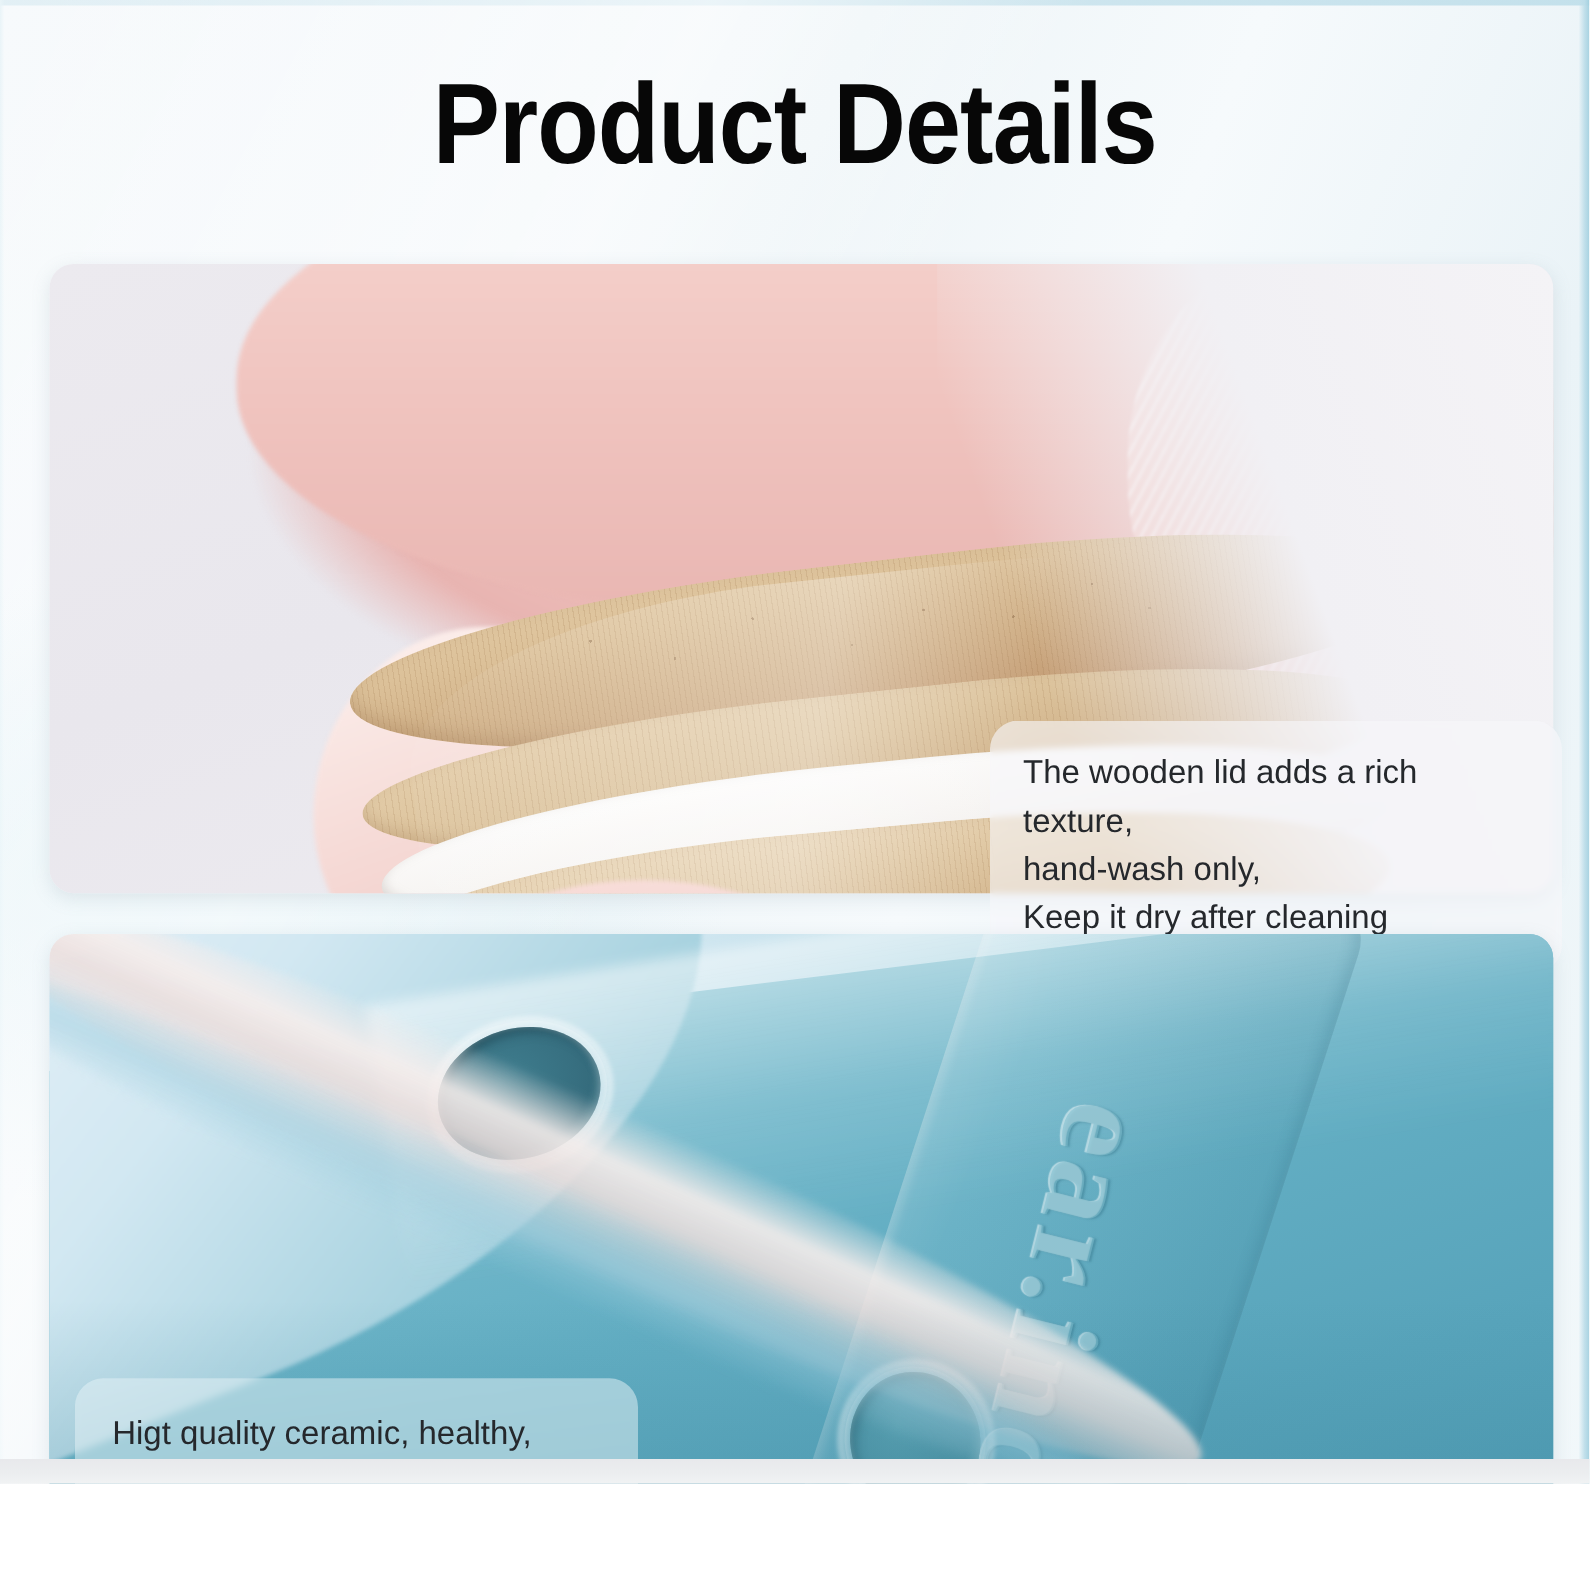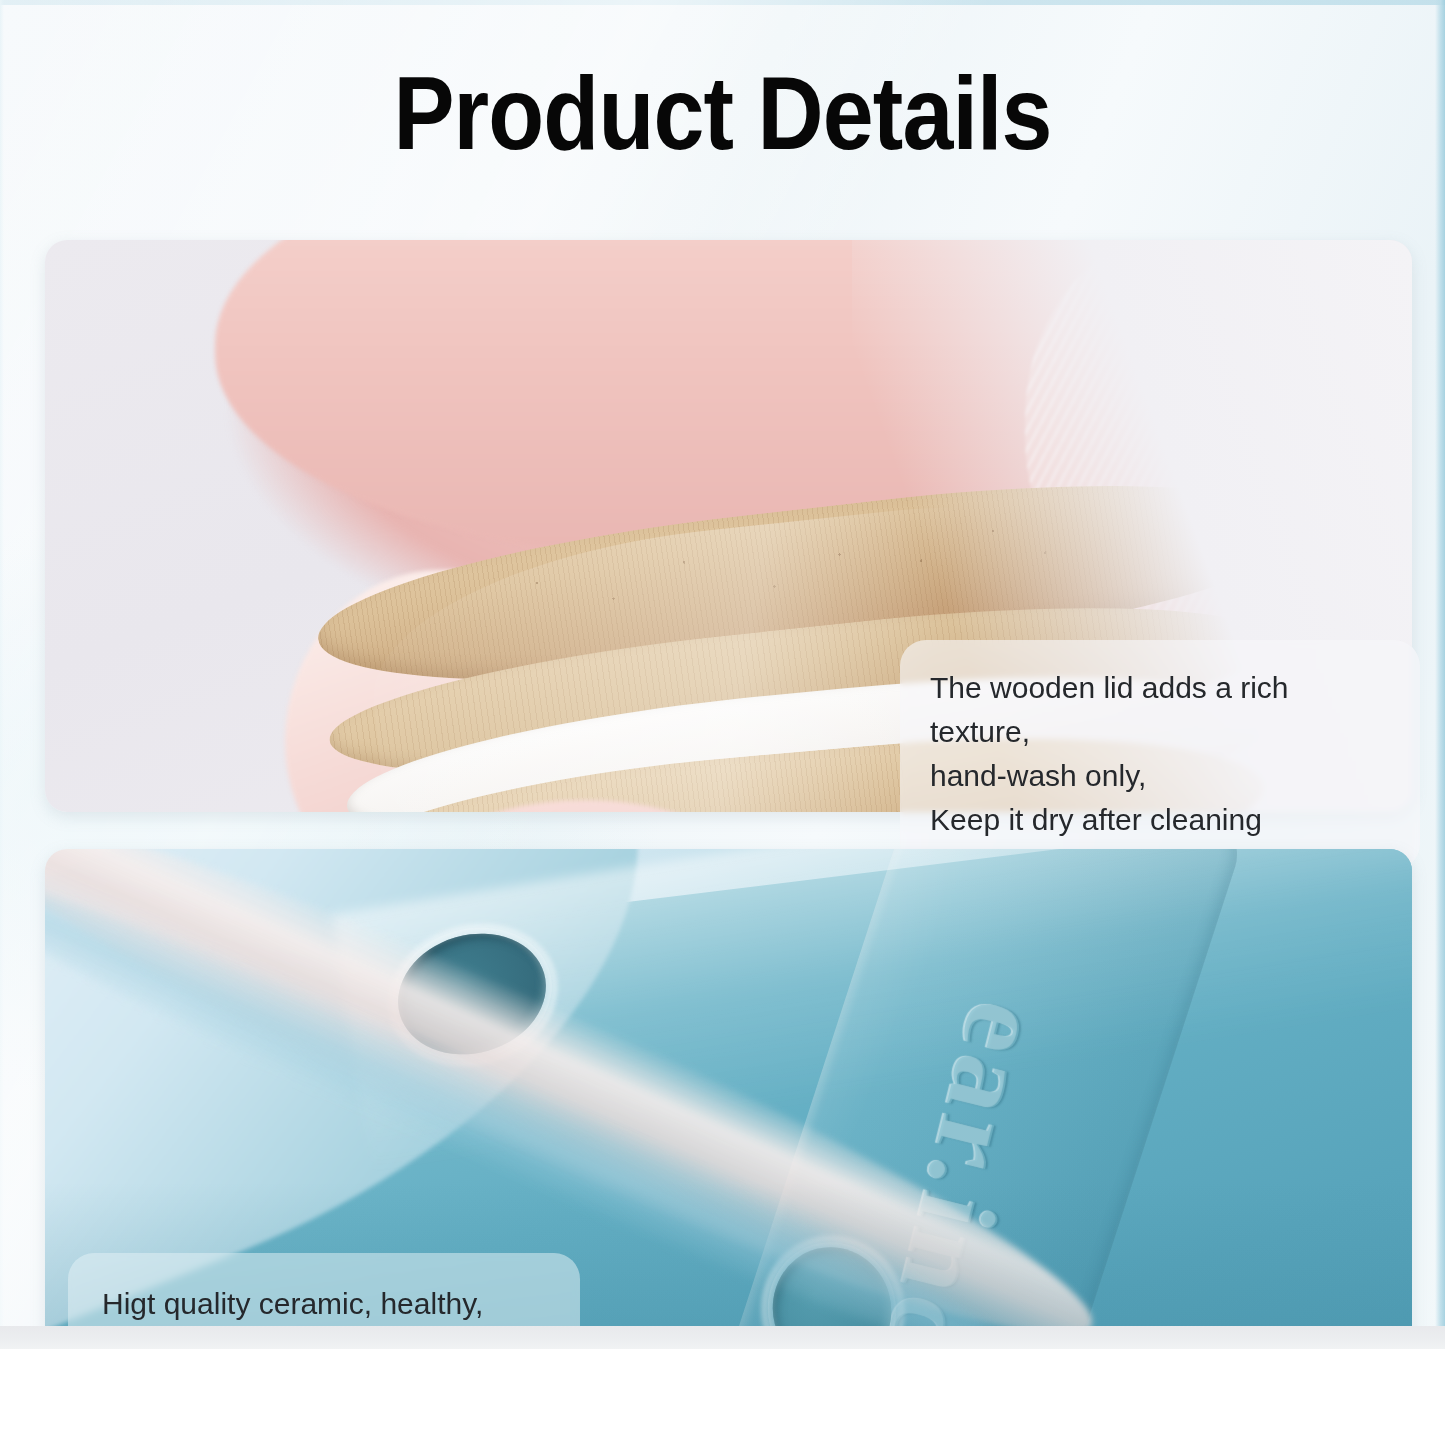--- a/index.html
+++ b/index.html
@@ -384,21 +384,21 @@
     border-radius: 26px;
     padding: 26px 30px 28px 30px;
     font-family: "Liberation Sans", sans-serif;
     font-size: 30px;
     line-height: 44px;
     color: #25282c;
     white-space: pre-line;
   }
 
   #caption-lid {
-    left: 900px; top: 640px;
+    left: 900px; top: 655px;
     width: 520px;
     background: rgba(247,247,250,.62);
     backdrop-filter: blur(3px);
   }
 
   #caption-ceramic {
     left: 68px; top: 1253px;
     width: 512px;
     background: rgba(229,241,246,.52);
     backdrop-filter: blur(3px);

